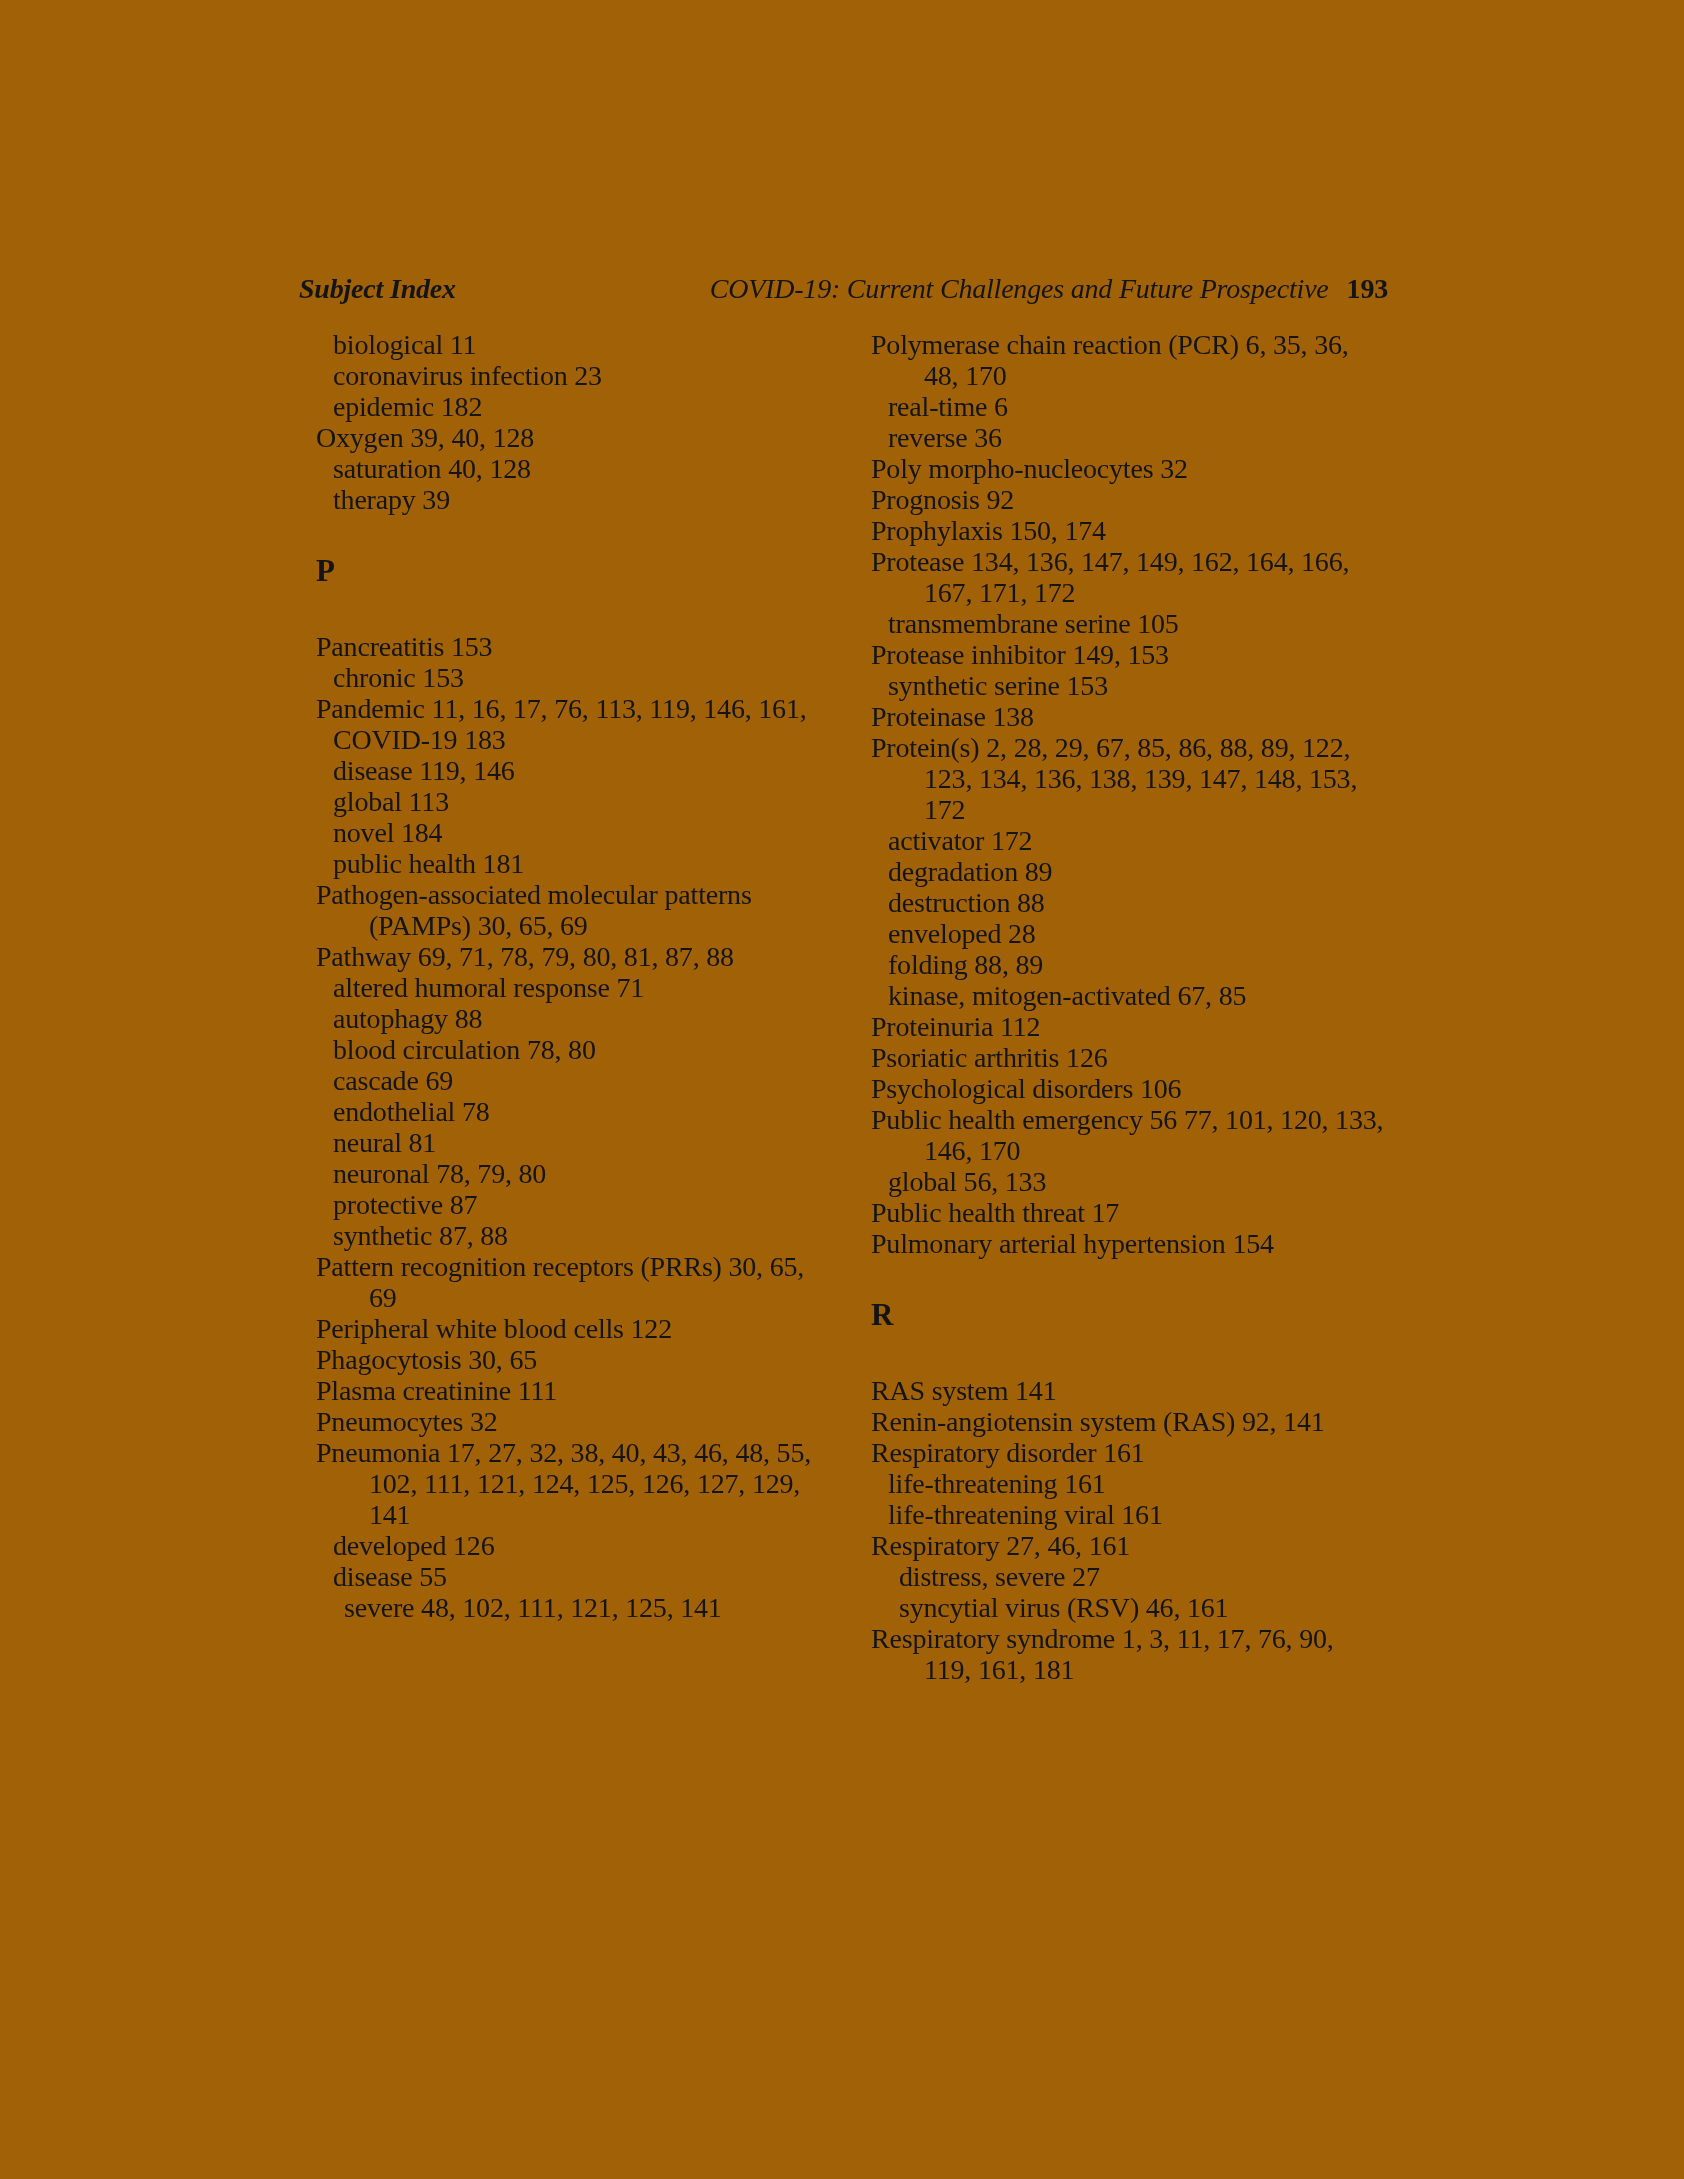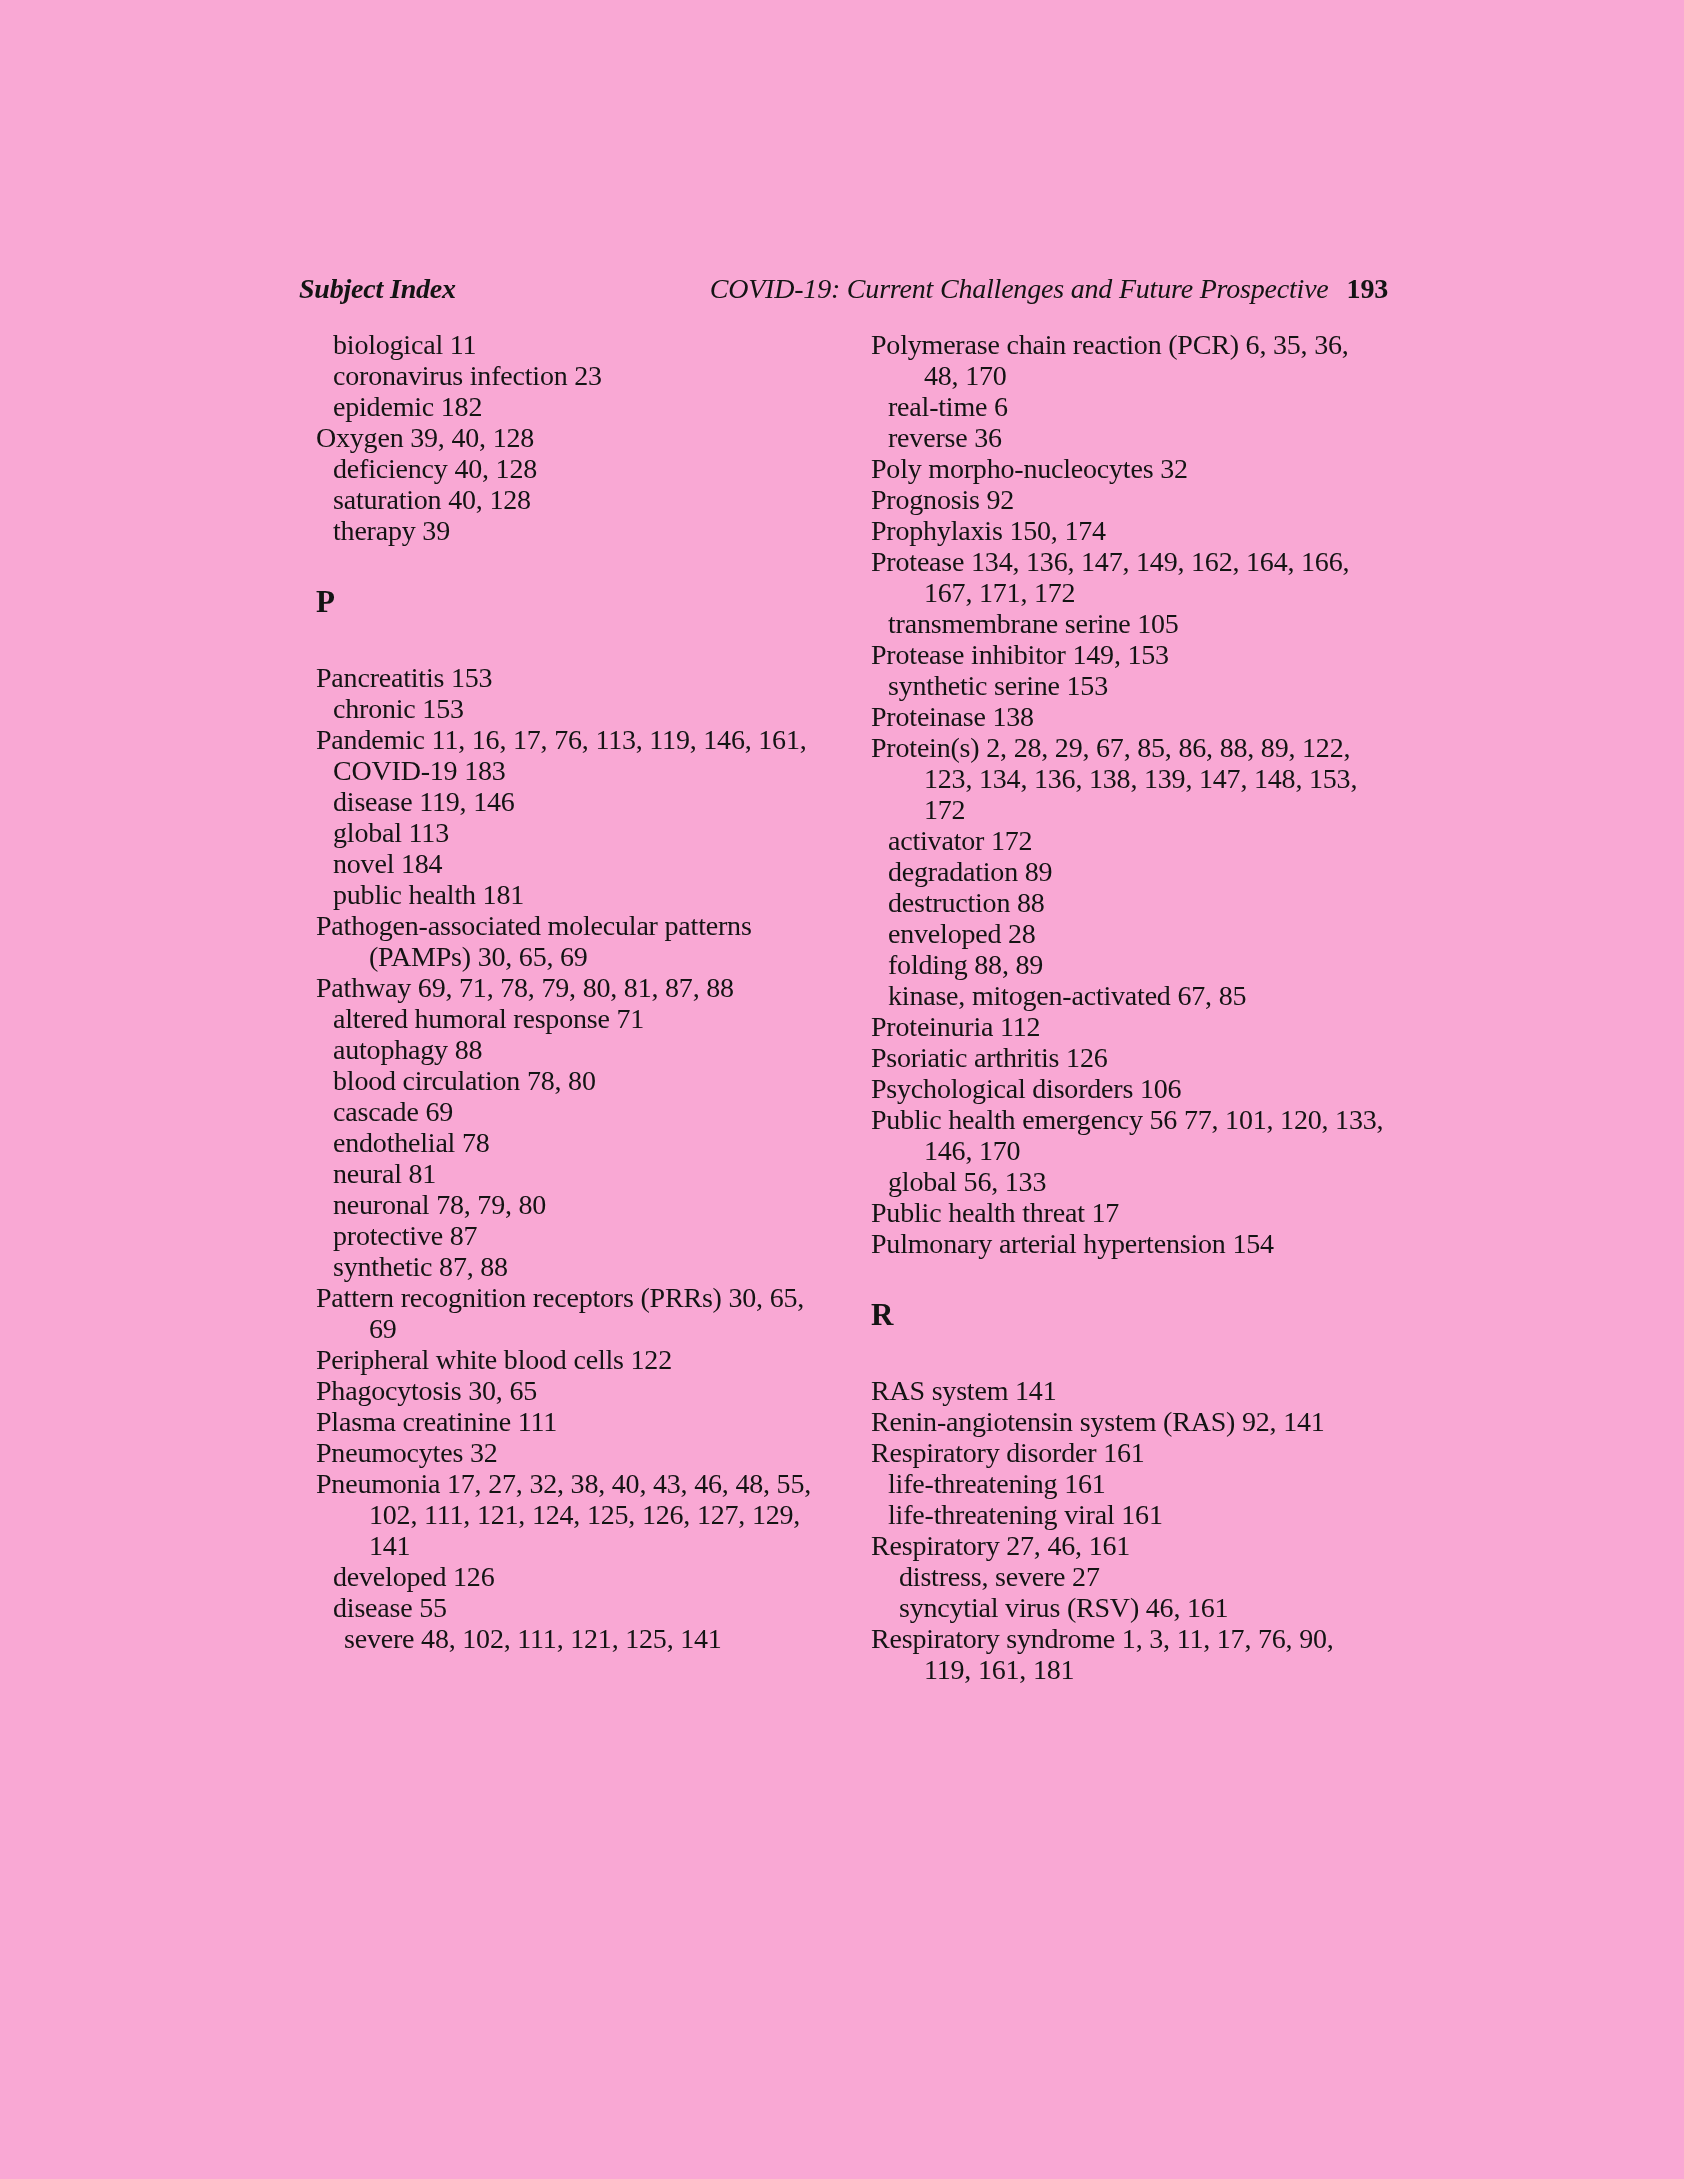--- a/index.html
+++ b/index.html
@@ -1,21 +1,21 @@
 <!DOCTYPE html>
 <html><head>
 <meta charset="utf-8">
 <style>
   html,body{margin:0;padding:0;}
   body{
     width:1684px;height:2179px;position:relative;background:#f6f6f4;
     font-family:"Liberation Serif", serif;color:#141414;
   }
   .page{
-    position:absolute;inset:0;background:#f9a8d4;
+    position:absolute;inset:0;background:#a16207;
   }
   .page-header{
     position:absolute;left:299px;top:273px;width:1089px;
     display:flex;justify-content:space-between;align-items:baseline;
     font-size:28px;line-height:31px;white-space:nowrap;
   }
   .hdr-left{font-weight:bold;font-style:italic;letter-spacing:-0.2px;}
   .hdr-right{font-style:italic;letter-spacing:-0.2px;}
   .hdr-right .pagenum{font-style:normal;font-weight:bold;padding-left:18px;}
   .col{
@@ -44,21 +44,20 @@
     <span class="hdr-right">
       <span>COVID-19: Current Challenges and Future Prospective</span><span class="pagenum">193</span>
     </span>
   </div>
 
   <div class="col col-left" id="col-left">
       <div class="line ind1">biological 11</div>
       <div class="line ind1">coronavirus infection 23</div>
       <div class="line ind1">epidemic 182</div>
       <div class="line ind0">Oxygen 39, 40, 128</div>
-      <div class="line ind1">deficiency 40, 128</div>
       <div class="line ind1">saturation 40, 128</div>
       <div class="line ind1">therapy 39</div>
       <div class="sec-heading">P</div>
       <div class="line ind0">Pancreatitis 153</div>
       <div class="line ind1">chronic 153</div>
       <div class="line ind0">Pandemic 11, 16, 17, 76, 113, 119, 146, 161,</div>
       <div class="line ind1">COVID-19 183</div>
       <div class="line ind1">disease 119, 146</div>
       <div class="line ind1">global 113</div>
       <div class="line ind1">novel 184</div>

